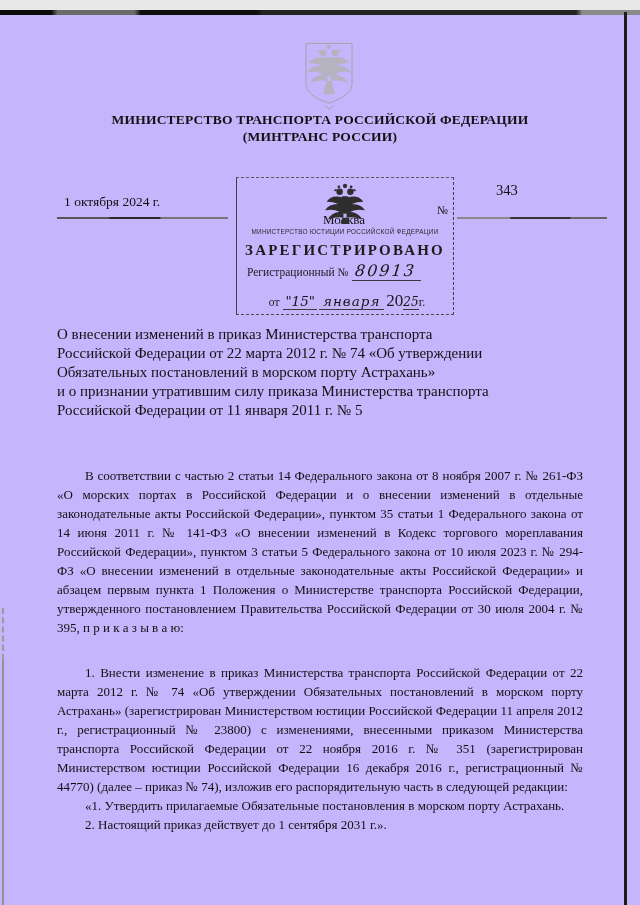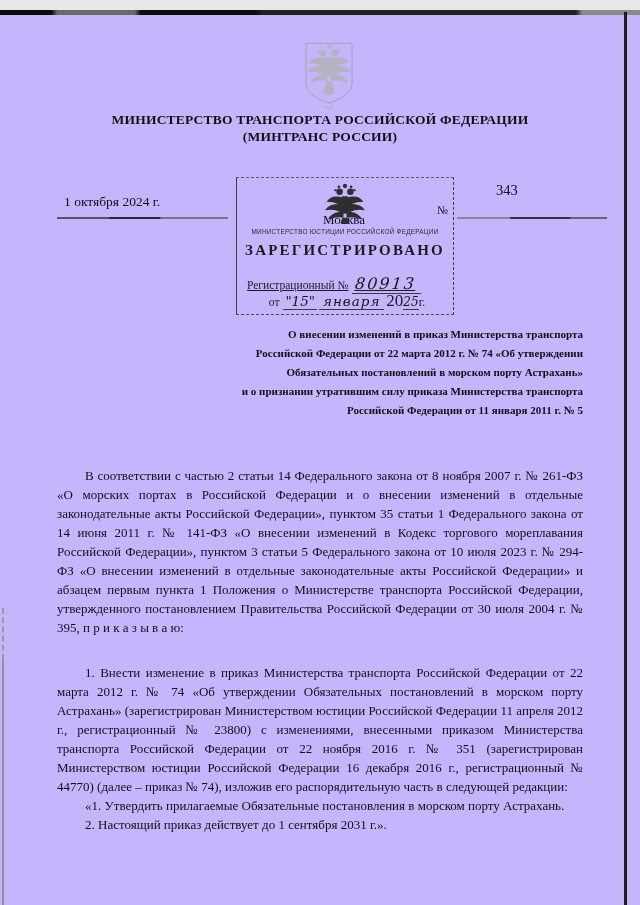--- a/index.html
+++ b/index.html
@@ -36,35 +36,35 @@
     border-top:1.5px dashed #5a5a5a;border-bottom:1.5px dashed #4a4a4a;
     border-left:1.5px solid #3f3f3f;border-right:1.5px dashed #3f3f3f;
     color:#1c1c1c;}
   .stamp-eagle{position:absolute;left:50%;top:3px;transform:translateX(-50%);width:56px;height:43px;}
   .stamp-authority{position:absolute;left:0;top:50px;width:100%;text-align:center;
     font-size:6.4px;letter-spacing:.25px;white-space:nowrap;color:#2b2b2b;
     font-family:"Liberation Sans","DejaVu Sans",sans-serif;}
   .stamp-status{position:absolute;left:0;top:64px;width:100%;text-align:center;
     font-weight:bold;font-size:15px;letter-spacing:2.2px;}
   .stamp-row{position:absolute;left:10px;right:6px;display:flex;align-items:baseline;}
-  .stamp-reg{top:96px;text-decoration:underline;}
+  .stamp-reg{top:83px;}
   .stamp-date{top:113px;justify-content:center;}
   .stamp-label{font-size:11.5px;white-space:nowrap;}
   .hw{font-family:"DejaVu Serif",serif;font-style:italic;color:#161616;}
   .hw-underline{border-bottom:1.5px solid #3a3a3a;}
   .stamp-reg-number{font-size:16px;letter-spacing:2px;margin-left:5px;padding:0 6px 0 2px;transform:skewX(-6deg);}
   .stamp-day{font-size:13.5px;margin-left:4px;padding:0 2px;}
   .stamp-month{font-size:13.5px;letter-spacing:1px;margin-left:2px;padding:0 4px;}
   .stamp-year-printed{font-size:17px;margin-left:2px;}
   .stamp-year-written{font-size:12px;}
   .stamp-year-suffix{font-size:12px;}
 
   
-  .title-block{position:absolute;left:57px;top:315px;width:526px;text-align:right;
-    font-weight:bold;font-size:11px;line-height:19px;}
+  .title-block{position:absolute;left:57px;top:315px;width:526px;text-align:left;
+    font-weight:normal;font-size:15px;line-height:19px;}
 
   
   .body-block{position:absolute;left:57px;top:456px;width:526px;
     font-size:13px;line-height:19px;text-align:justify;}
   .body-block p{margin:0;text-indent:28px;}
   .body-block p.gap{margin-top:26px;}
 
   svg .faint-line{stroke:#a3a3a3;fill:none;}
   svg .faint-fill{fill:#b3b3b3;}
   svg .ink-fill{fill:#2e2e2e;}

